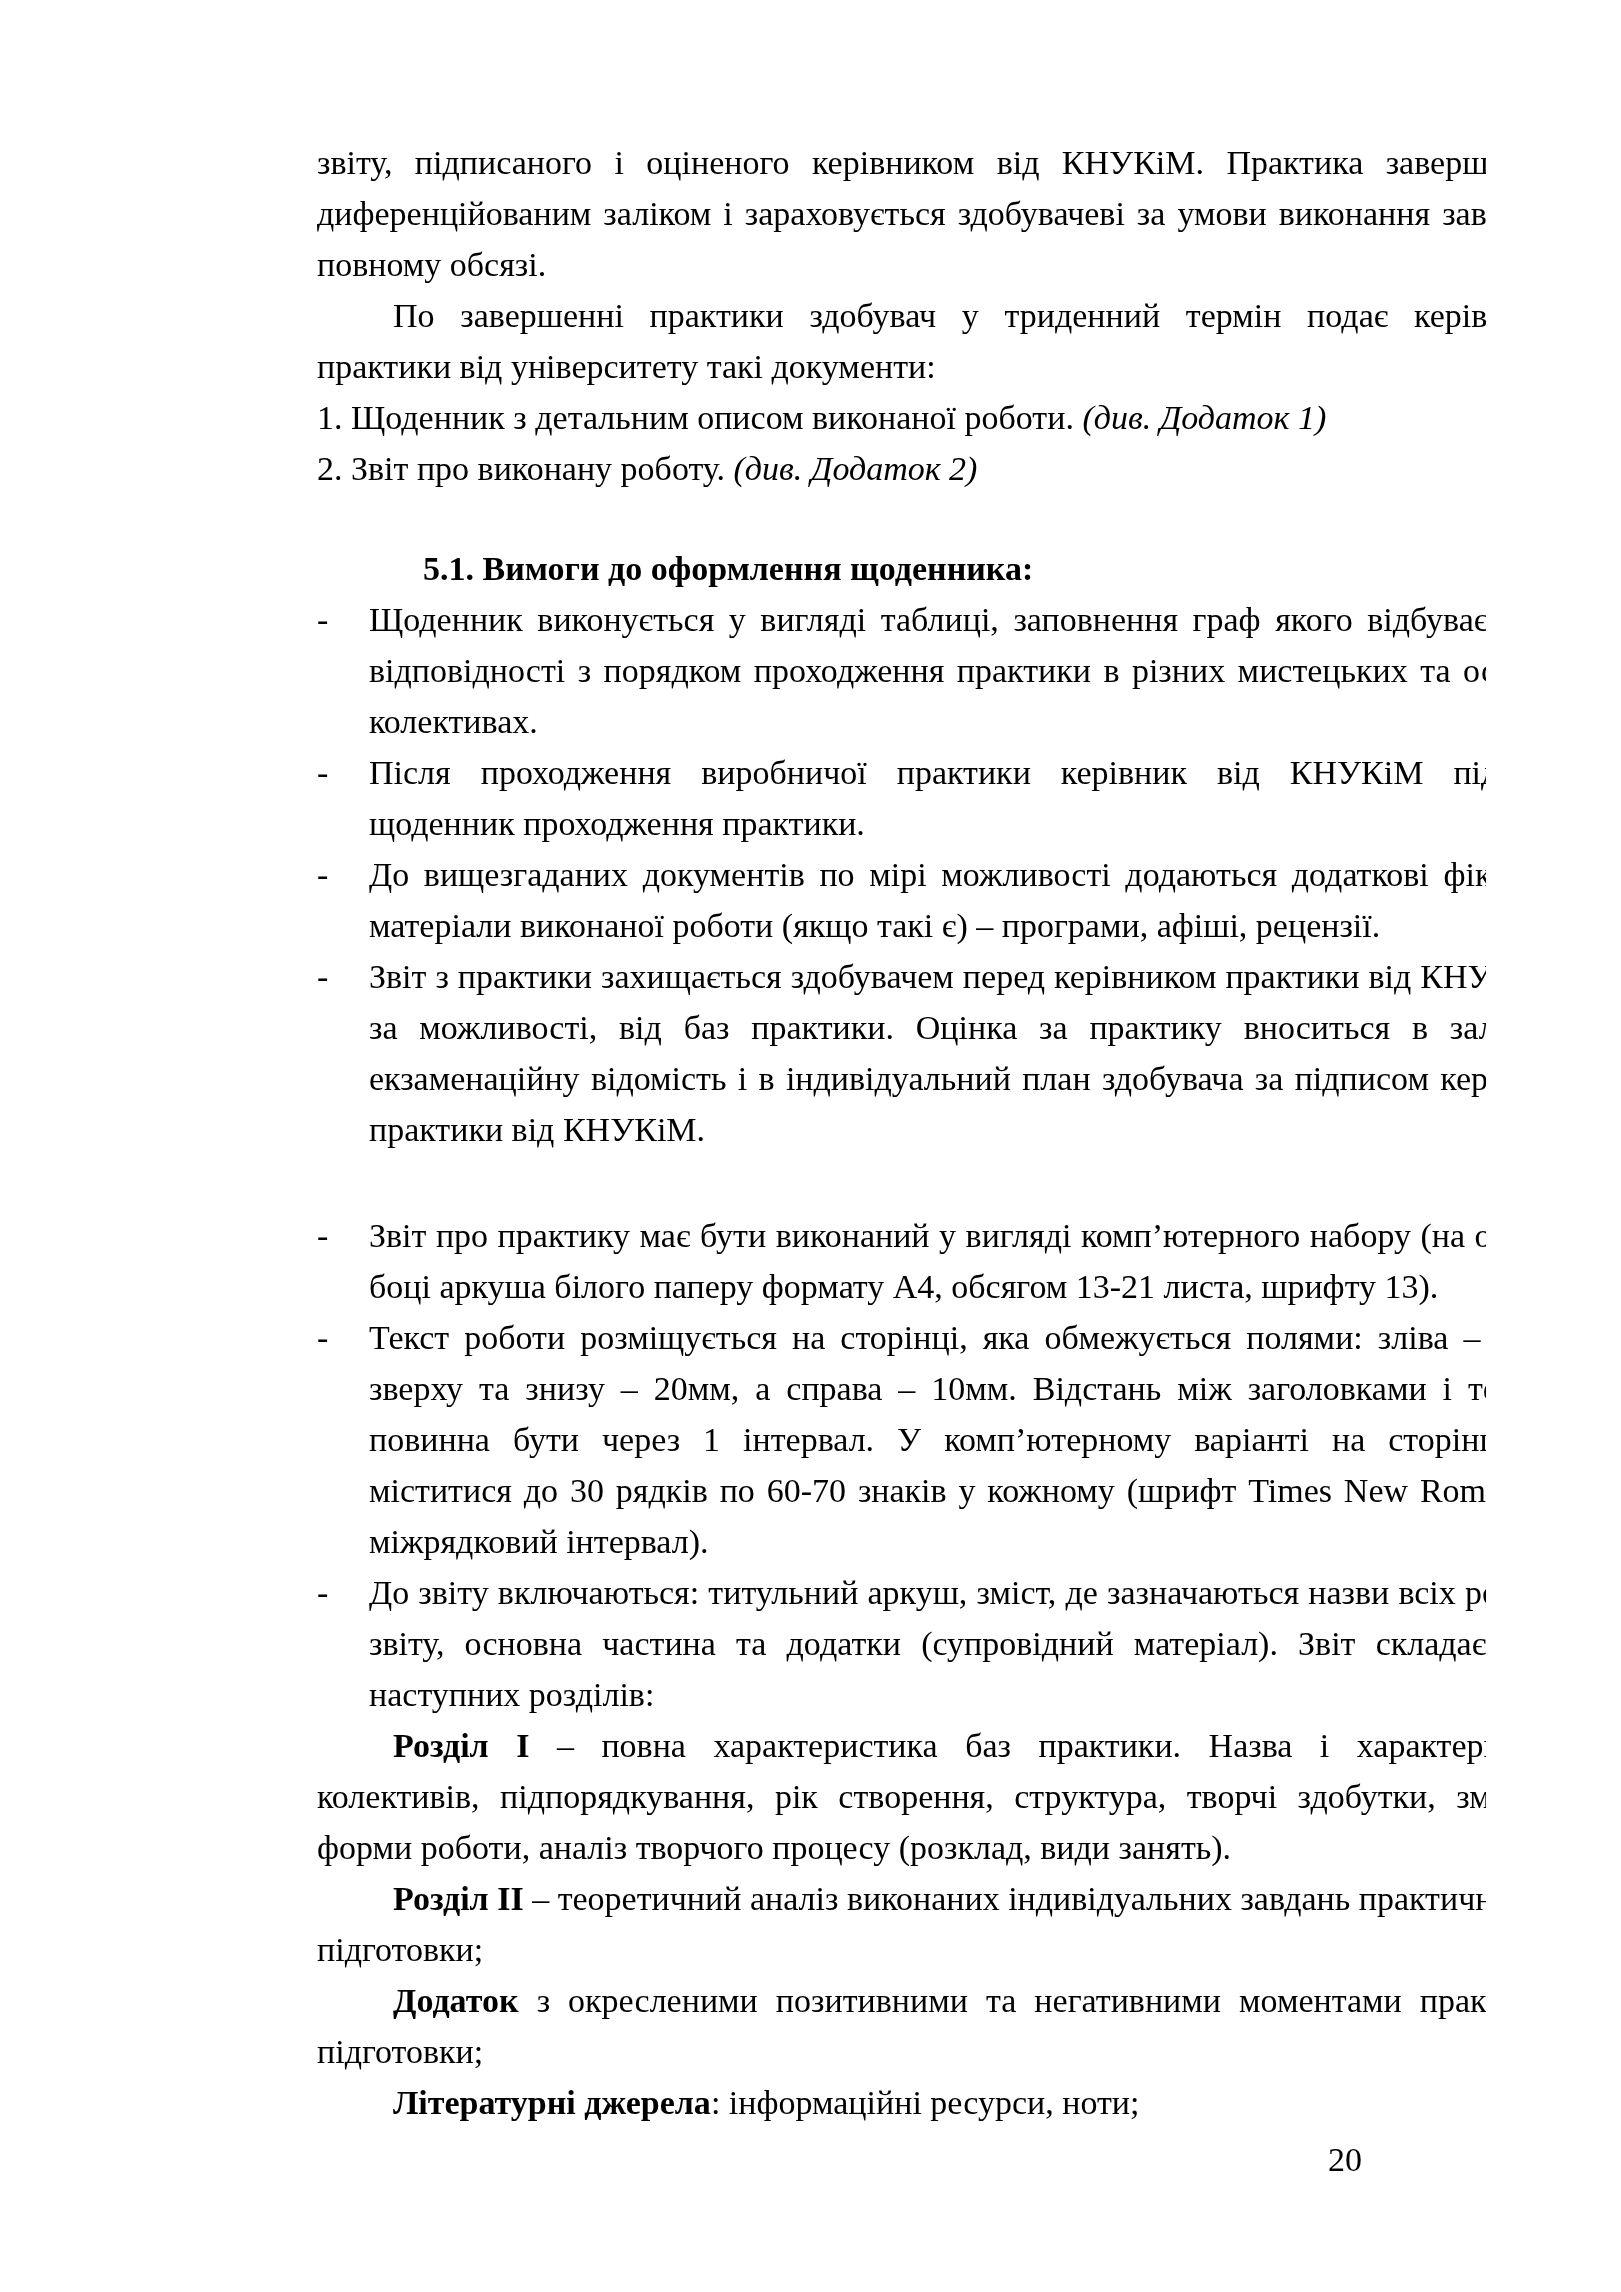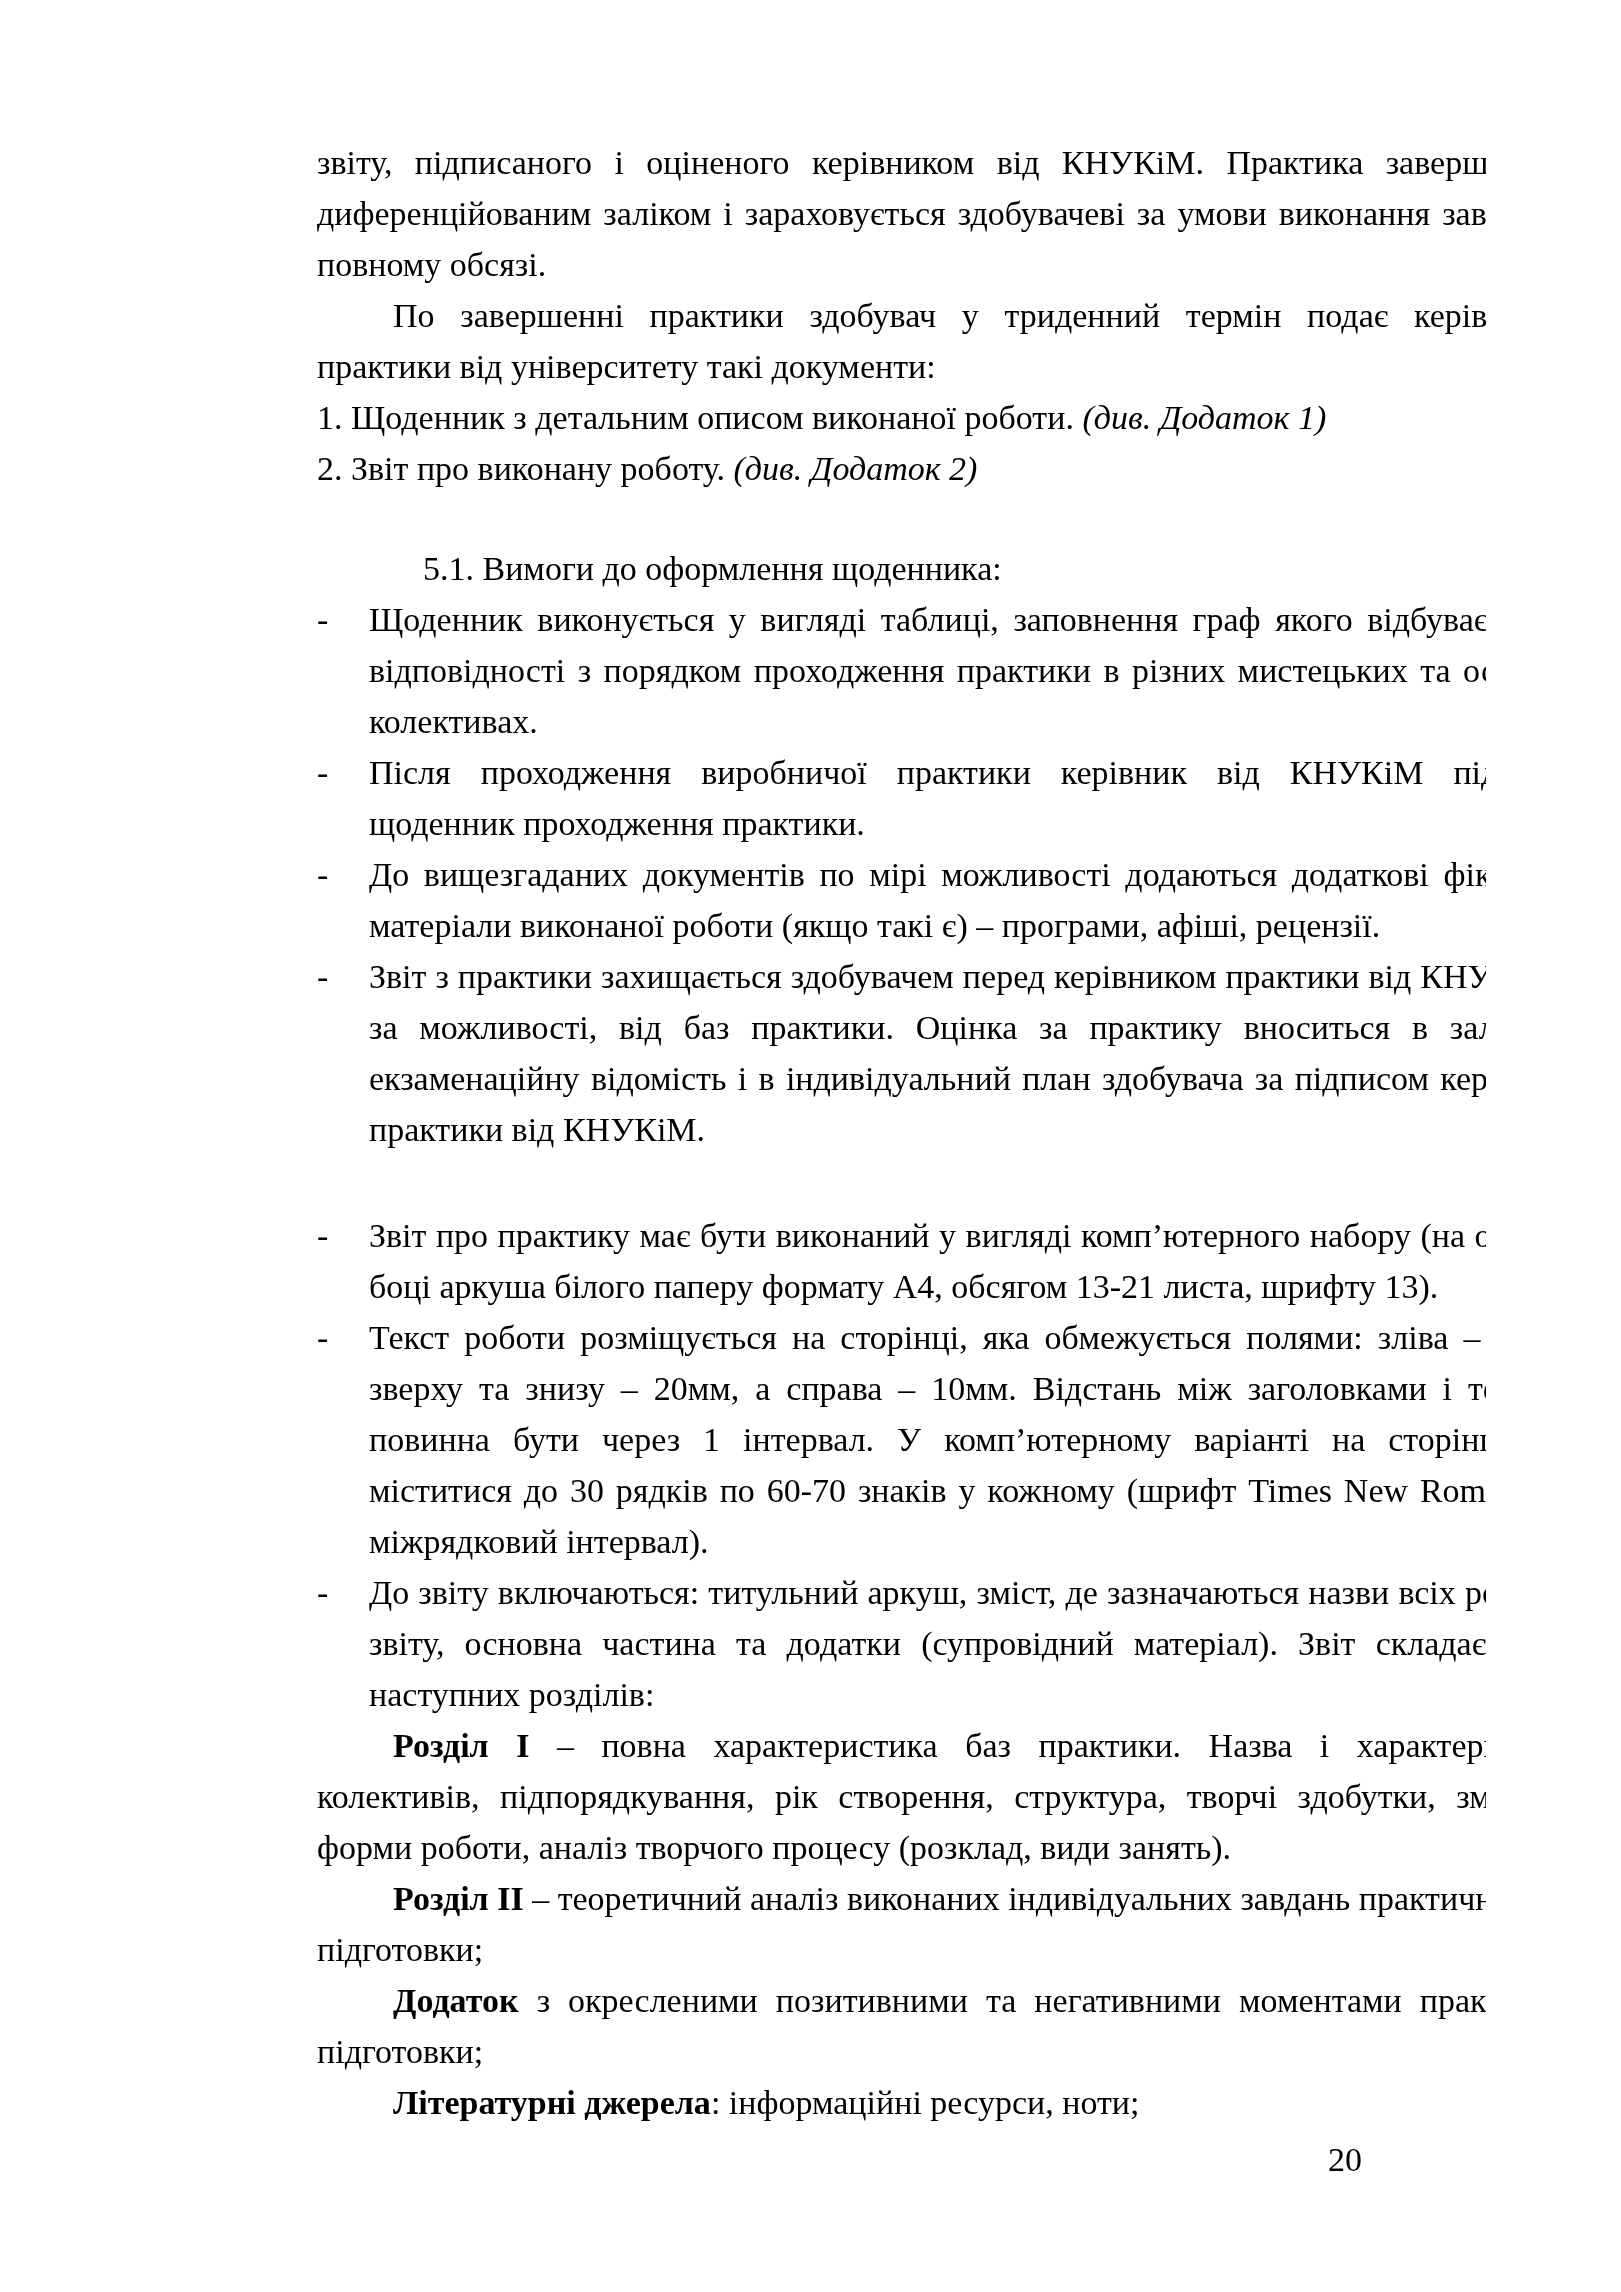--- a/index.html
+++ b/index.html
@@ -39,21 +39,21 @@
   }
   .para.first-indent {
     text-indent: 76px;
   }
   .para.no-justify {
     text-align: left;
   }
   .heading {
     font-size: 34px;
     line-height: 1.50;
-    font-weight: normal;
+    font-weight: bold;
     text-indent: 106px;
     text-align: left;
     margin: 0;
   }
   .spacer-med { height: 49px; }
   .spacer-large { height: 55px; }
 
   
   .bullet-list {
     list-style: none;

